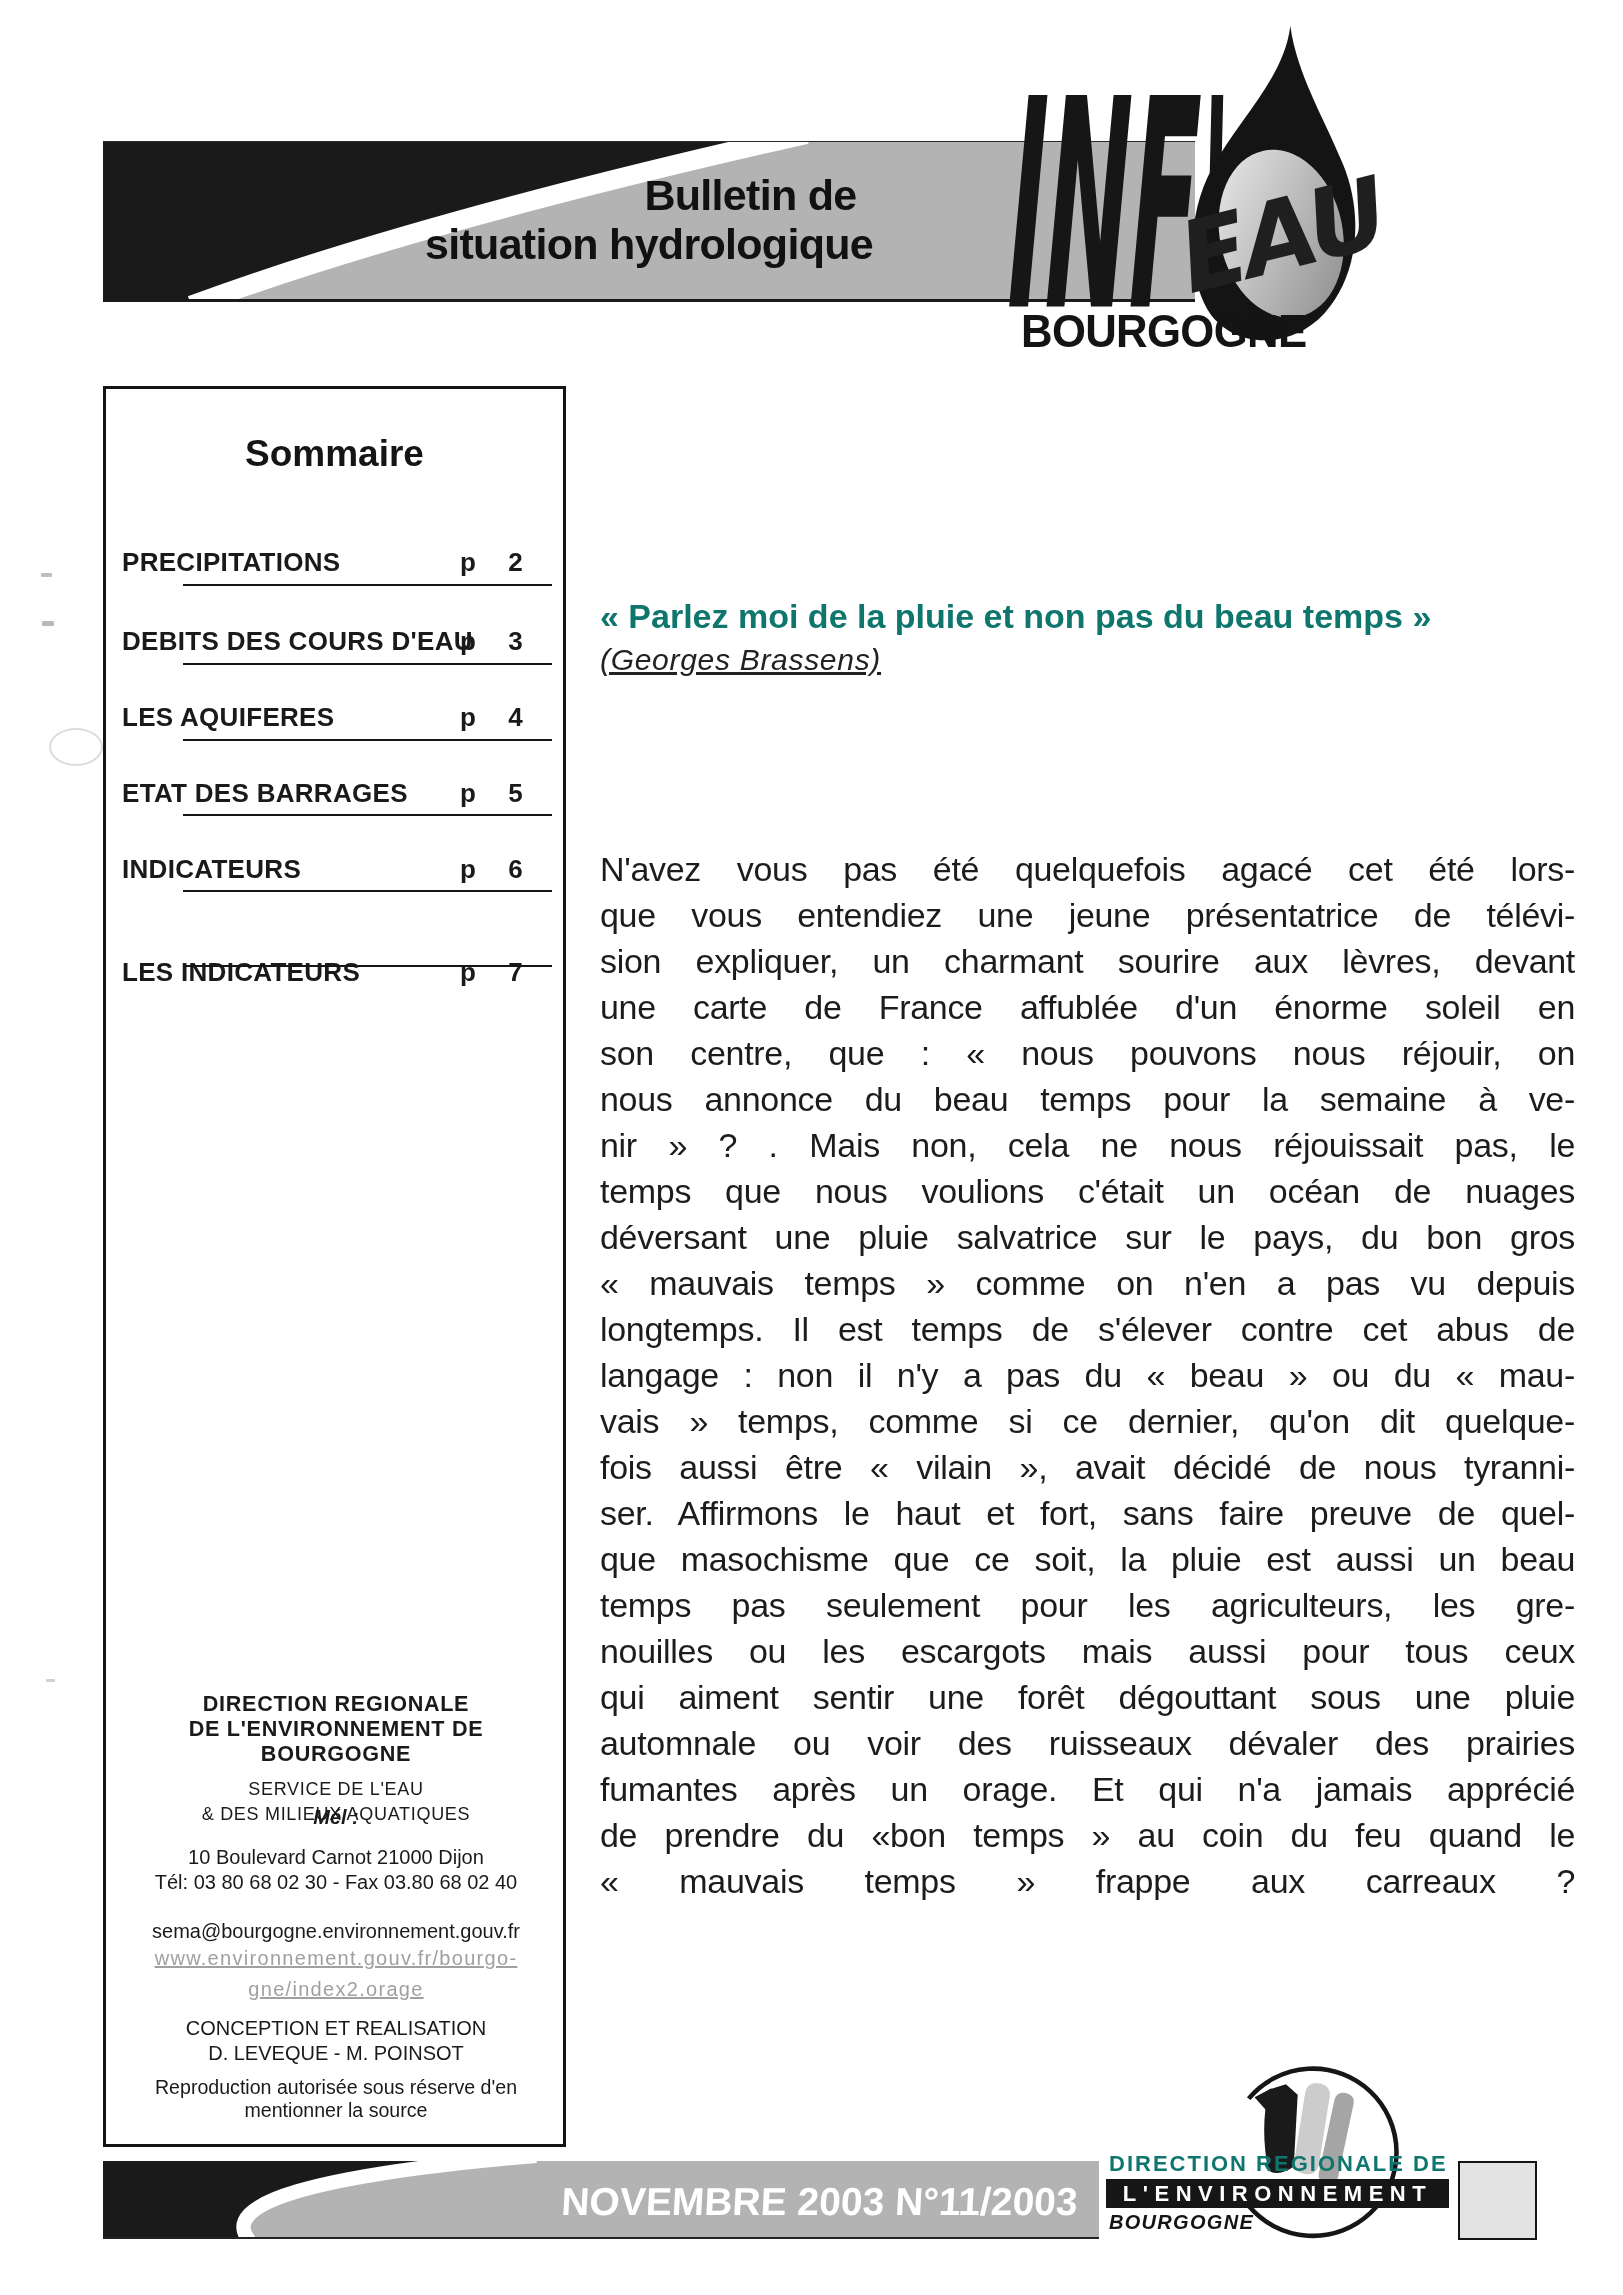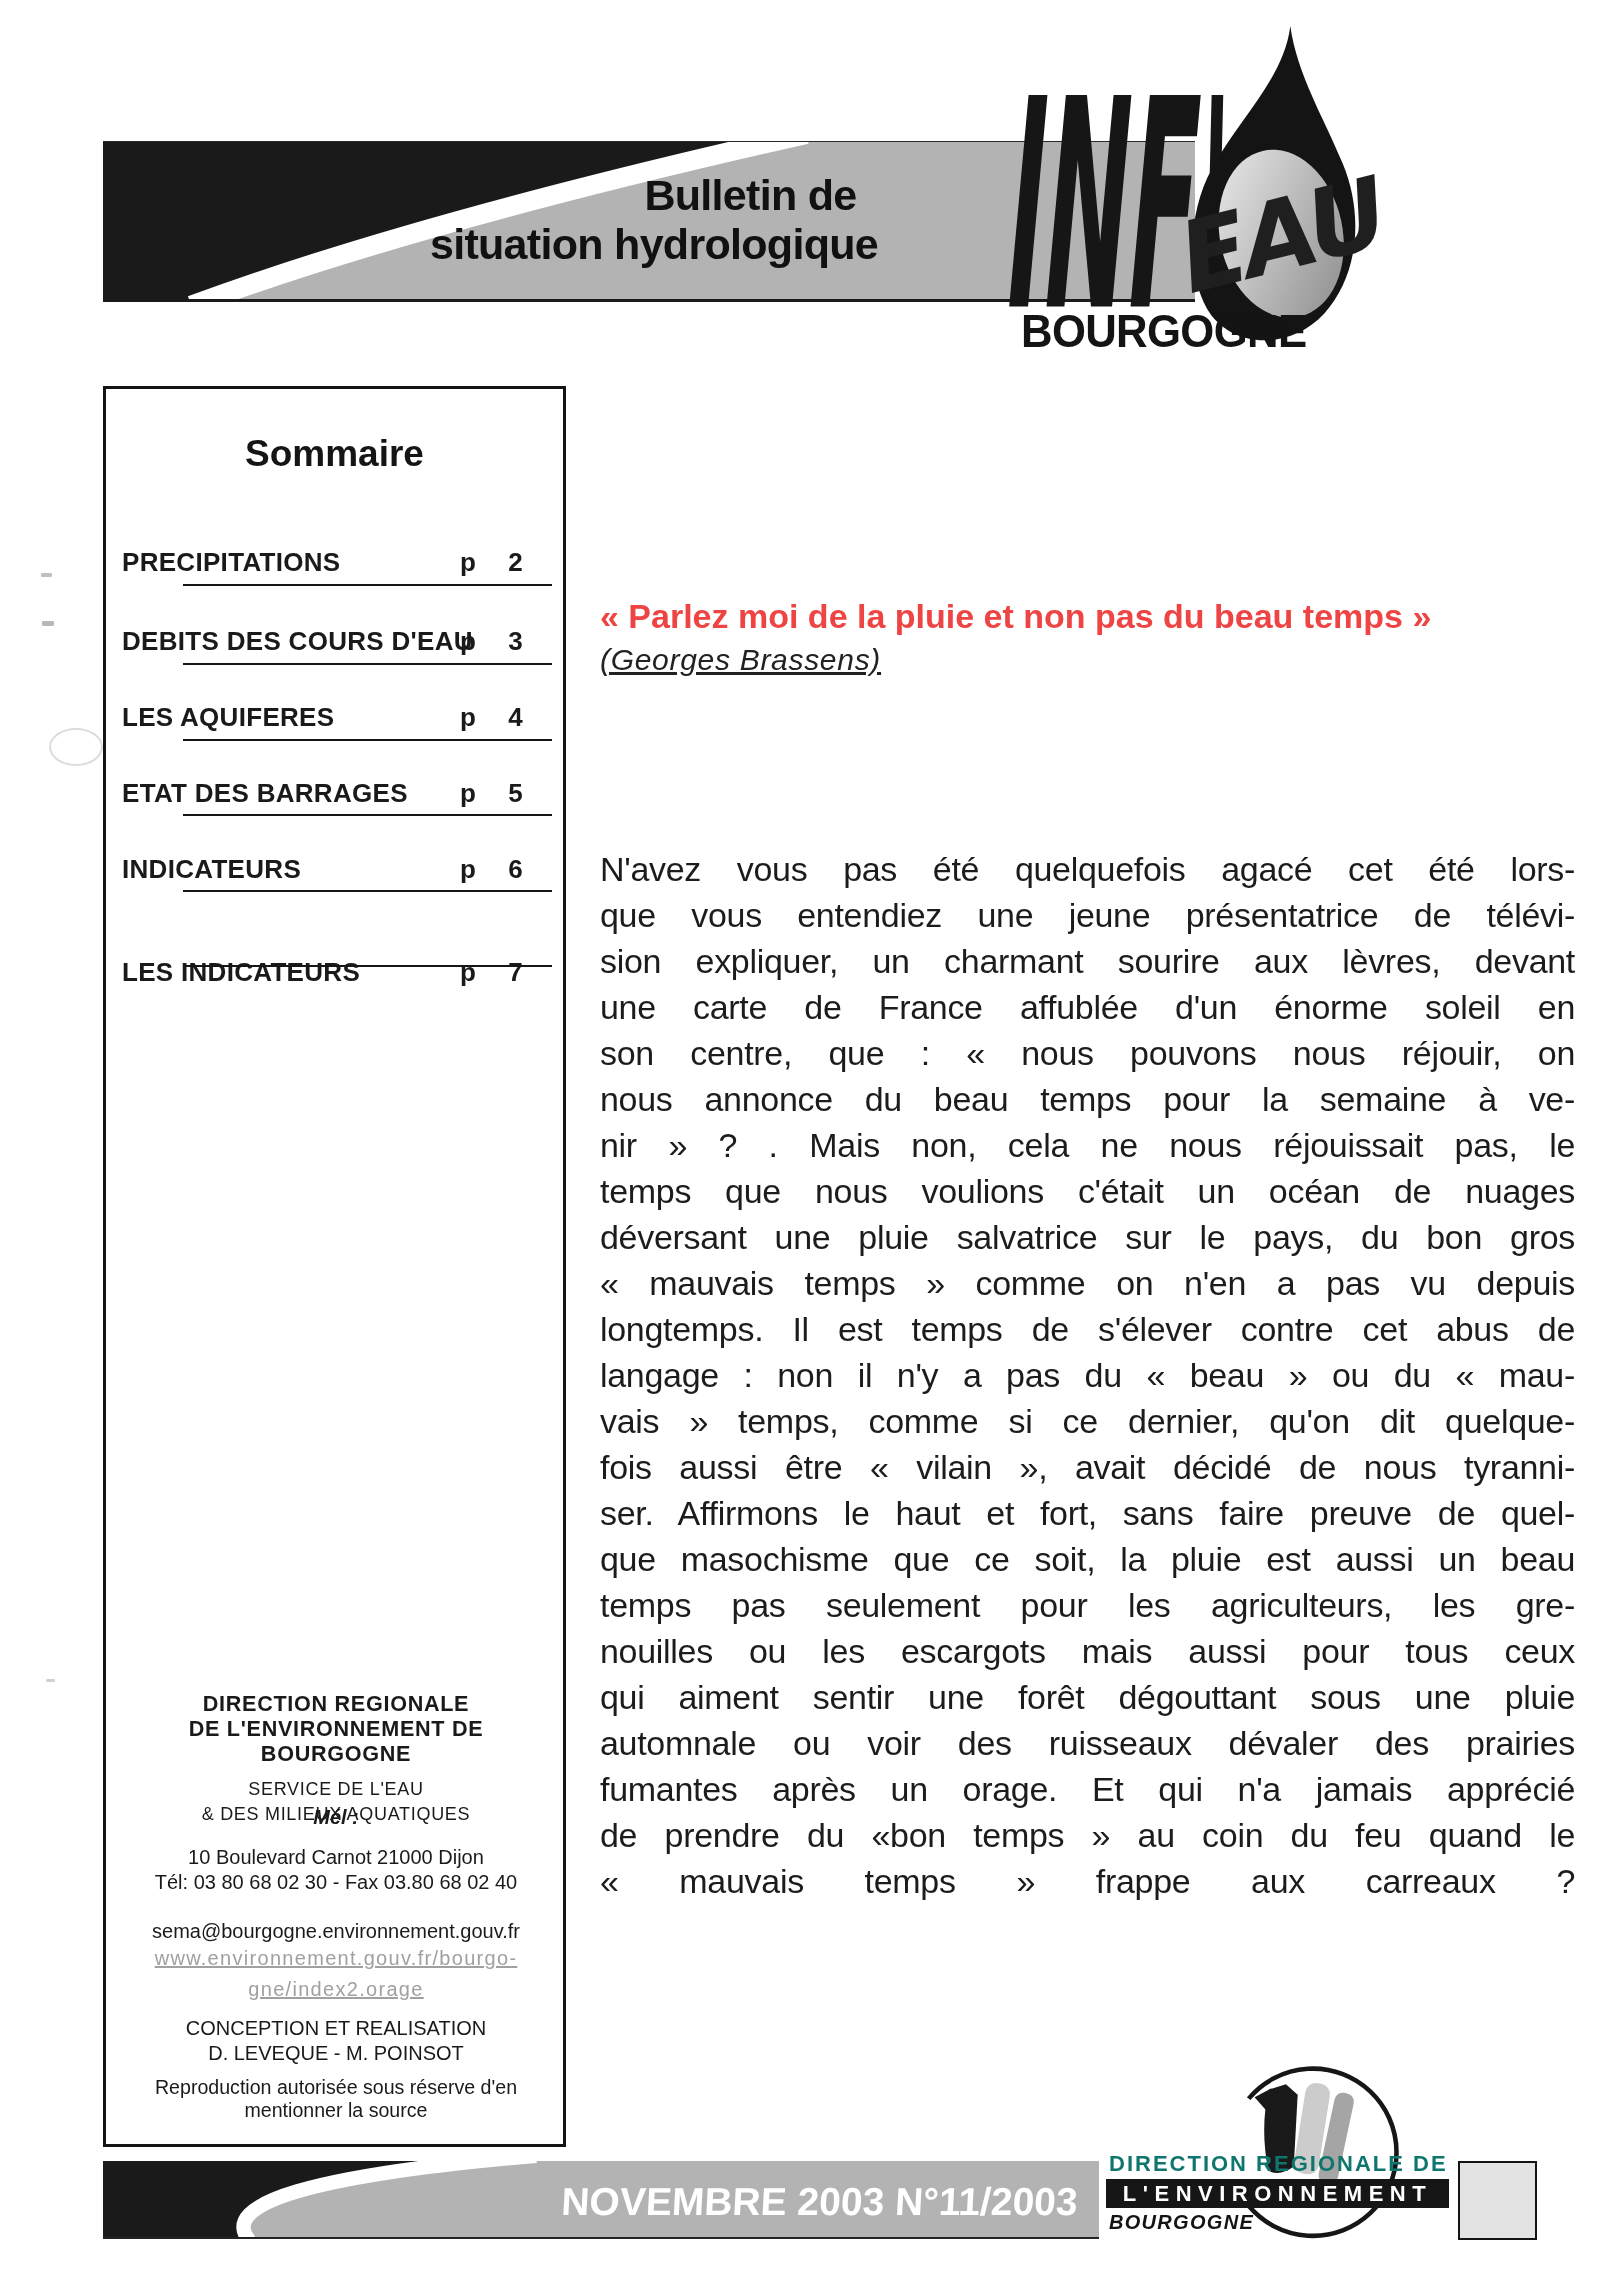--- a/index.html
+++ b/index.html
@@ -11,21 +11,21 @@
     color:#1a1a1a;
     overflow:hidden;
   }
   .abs{position:absolute;}
 
   
   .top-banner{left:103px;top:141px;width:1092px;height:157px;border-bottom:3.3px solid #1a1a1a;border-top:1.3px solid #2a2a2a;}
   .top-banner svg{display:block;width:100%;height:100%;}
   .banner-title{font-weight:bold;font-size:43px;letter-spacing:-0.7px;color:#111;text-align:center;line-height:1;}
   .banner-title-1{left:554px;top:174px;width:393px;}
-  .banner-title-2{left:420px;top:223px;width:458px;text-align:right;}
+  .banner-title-2{left:420px;top:223px;width:458px;}
 
   
   .inf-text{
     left:1013px;top:62px;
     font-family:"DejaVu Sans", sans-serif;
     font-weight:bold;font-style:italic;
     font-size:223px;line-height:1;color:#161616;
     transform:scale(0.45,1.3) skewX(-4deg);
     transform-origin:0 0;
     white-space:nowrap;
@@ -50,21 +50,21 @@
   
   .contact{left:110px;width:452px;text-align:center;line-height:1.15;}
   .c-bold{font-weight:bold;font-size:21.6px;letter-spacing:0.7px;}
   .c-reg{font-size:18px;letter-spacing:0.7px;}
   .c-small{font-size:20px;}
   .c-mel{font-size:20px;font-weight:bold;font-style:italic;}
   .c-link{font-size:20px;color:#a0a0a0;text-decoration:underline;letter-spacing:1.3px;}
   .c-tiny{font-size:19.6px;}
 
   
-  .quote{left:600px;top:597px;width:982px;font-weight:bold;font-size:34px;color:#ef4444;white-space:nowrap;}
+  .quote{left:600px;top:597px;width:982px;font-weight:bold;font-size:34px;color:#0f766e;white-space:nowrap;}
   .attribution{left:600px;top:643px;width:785px;font-style:italic;font-size:30px;letter-spacing:0.7px;color:#222;text-decoration:underline;}
   .body-text{left:600px;top:846px;width:975px;}
   .body-line{
     height:46px;line-height:46px;
     font-size:34px;letter-spacing:-0.3px;color:#1c1c1c;
     text-align:justify;text-align-last:justify;
     white-space:nowrap;
   }
 
   

